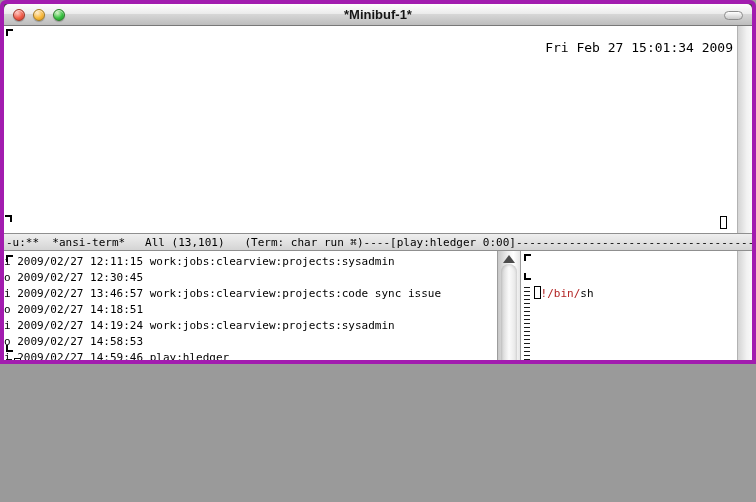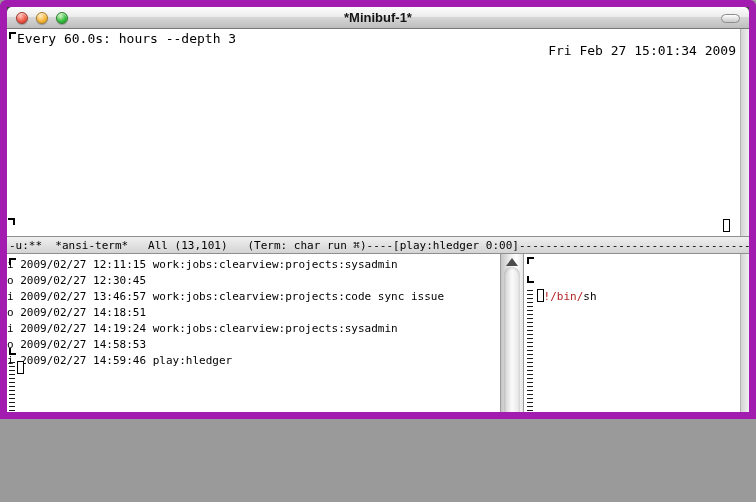--- a/index.html
+++ b/index.html
@@ -1,21 +1,21 @@
 <!DOCTYPE html>
 <html><head>
 <meta charset="utf-8">
 <style>
   * { margin:0; padding:0; box-sizing:border-box; }
   html,body { background:#9a9a9a; }
   body { font-family:"DejaVu Sans Mono", monospace; }
 
   #frame {
-    position:relative; width:756px; height:419px; background:#404040;
-    border:7px solid #a21caf; border-radius:6px 6px 0 0; overflow:hidden;
+    position:relative; width:756px; height:364px; background:#404040;
+    border:4px solid #a21caf; border-radius:6px 6px 0 0; overflow:hidden;
   }
 
   
   .titlebar {
     position:absolute; left:0; top:0; width:100%; height:22px;
     background:linear-gradient(#fdfdfd,#ececec 45%,#d6d6d6 50%,#bdbdbd);
     border-bottom:1px solid #787878; border-radius:5px 5px 0 0;
   }
   .title {
     position:absolute; left:0; width:100%; top:3px; text-align:center;
@@ -136,21 +136,20 @@
   <div class="titlebar">
     <div class="tl tl-red"></div>
     <div class="tl tl-yellow"></div>
     <div class="tl tl-green"></div>
     <div class="title">*Minibuf-1*</div>
     <div class="oval"></div>
   </div>
 
   <div class="term">
     <div class="fr-top" style="left:2px; top:3px;"></div>
-    <div class="pre term-hdr-left">Every 60.0s: hours --depth 3</div>
     <div class="pre term-hdr-right">Fri Feb 27 15:01:34 2009</div>
     <div class="fr-endr" style="left:1px; top:189px;"></div>
     <div class="hollow-cursor" style="left:716px; top:190px;"></div>
   </div>
   <div class="scroll-strip strip-top"></div>
 
   <div class="modeline" id="ml-term">-u:**  *ansi-term*   All (13,101)   (Term: char run ⌘)----[play:hledger 0:00]--------------------------------------------</div>
 
   <div class="win-timelog">
     <div class="fr-top" style="left:2px; top:4px;"></div>

